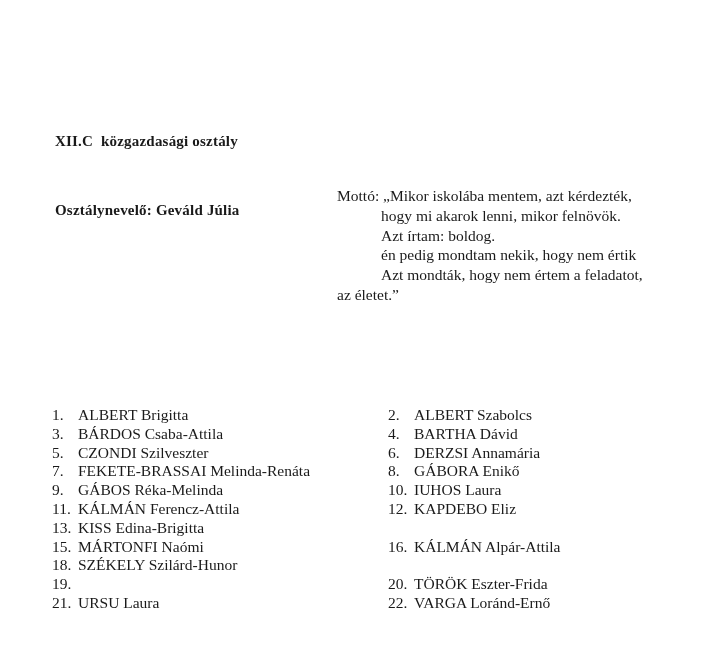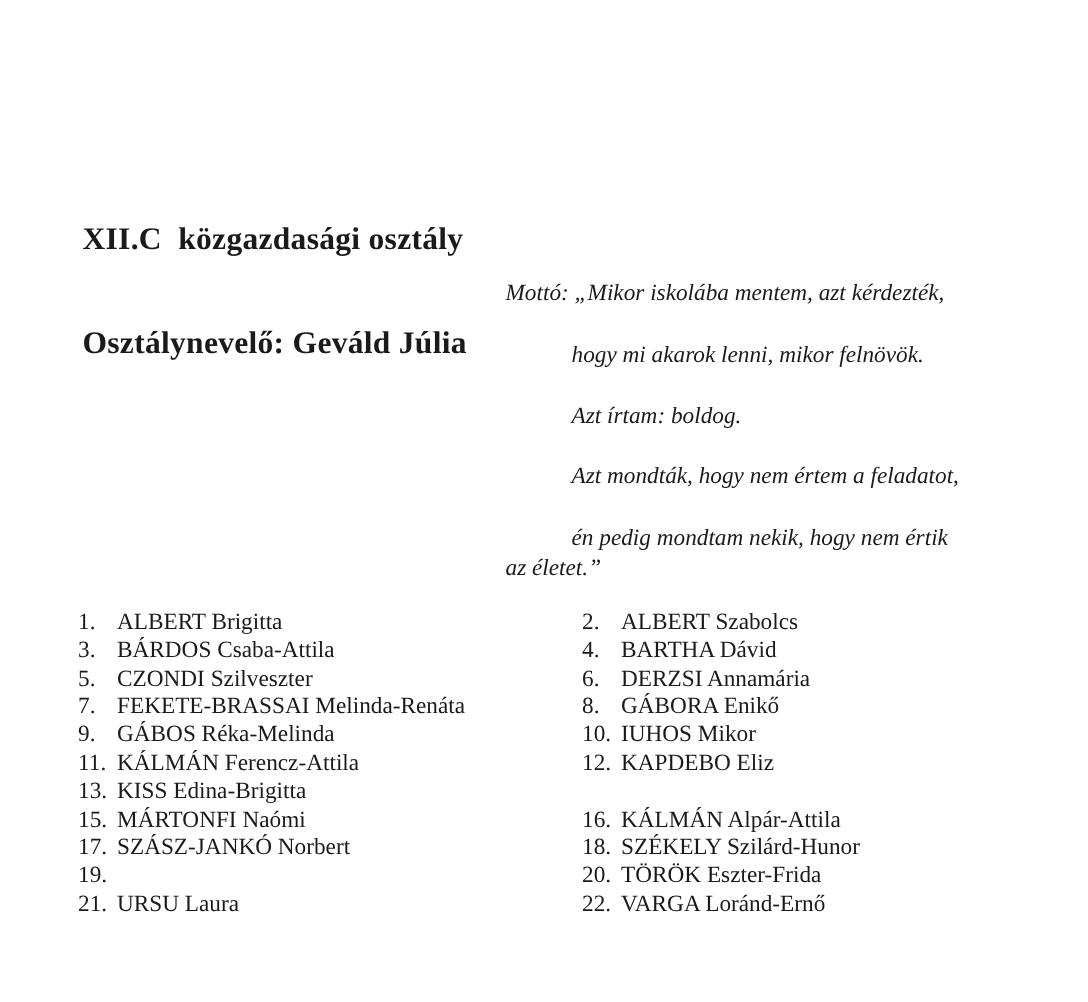--- a/index.html
+++ b/index.html
@@ -7,37 +7,36 @@
     width: 725px; height: 668px;
     font-family: "Liberation Serif", "DejaVu Serif", serif;
   }
   .page {
     position: relative;
     width: 725px; height: 668px;
     overflow: hidden;
   }
   .title-block {
     position: absolute;
-    left: 55px; top: 102px;
+    left: 55px; top: 84px;
     font-weight: bold;
-    font-size: 21px;
+    font-size: 15px;
     line-height: 23px;
     letter-spacing: 0.2px;
     white-space: pre;
   }
   .motto-block {
     position: absolute;
     left: 337px; top: 186px;
     width: 325px;
     font-size: 15.5px;
     line-height: 19.8px;
-    font-style: italic;
   }
   .motto-line { white-space: pre; }
-  .motto-line.indent { margin-left: 44px; margin-top: 21px; }
+  .motto-line.indent { margin-left: 44px; }
   .motto-line.last { text-align: left; margin-left: 0; }
   .list-block {
     position: absolute;
     left: 52px; top: 406px;
     width: 625px;
     font-size: 15.5px;
   }
   .list-row {
     display: flex;
     line-height: 18.8px;
@@ -60,22 +59,22 @@
 
   <div class="title-block">
     <div>XII.C  közgazdasági osztály</div>
     <div>Osztálynevelő: Geváld Júlia</div>
   </div>
 
   <div class="motto-block">
     <div class="motto-line"><span>Mottó: </span><span>„Mikor iskolába mentem, azt kérdezték,</span></div>
     <div class="motto-line indent">hogy mi akarok lenni, mikor felnövök.</div>
     <div class="motto-line indent">Azt írtam: boldog.</div>
+    <div class="motto-line indent">én pedig mondtam nekik, hogy nem értik</div>
     <div class="motto-line indent">Azt mondták, hogy nem értem a feladatot,</div>
-    <div class="motto-line indent">én pedig mondtam nekik, hogy nem értik</div>
     <div class="motto-line last">az életet.”</div>
   </div>
 
   <div class="list-block">
     <div class="list-row">
       <div class="cell left"><span class="num">1.</span><span>ALBERT Brigitta</span></div>
       <div class="cell right"><span class="num">2.</span><span>ALBERT Szabolcs</span></div>
     </div>
     <div class="list-row">
       <div class="cell left"><span class="num">3.</span><span>BÁRDOS Csaba-Attila</span></div>
@@ -84,35 +83,34 @@
     <div class="list-row">
       <div class="cell left"><span class="num">5.</span><span>CZONDI Szilveszter</span></div>
       <div class="cell right"><span class="num">6.</span><span>DERZSI Annamária</span></div>
     </div>
     <div class="list-row">
       <div class="cell left"><span class="num">7.</span><span>FEKETE-BRASSAI Melinda-Renáta</span></div>
       <div class="cell right"><span class="num">8.</span><span>GÁBORA Enikő</span></div>
     </div>
     <div class="list-row">
       <div class="cell left"><span class="num">9.</span><span>GÁBOS Réka-Melinda</span></div>
-      <div class="cell right"><span class="num">10.</span><span>IUHOS Mikor</span></div>
+      <div class="cell right"><span class="num">10.</span><span>IUHOS Laura</span></div>
     </div>
     <div class="list-row">
       <div class="cell left"><span class="num">11.</span><span>KÁLMÁN Ferencz-Attila</span></div>
       <div class="cell right"><span class="num">12.</span><span>KAPDEBO Eliz</span></div>
     </div>
     <div class="list-row">
       <div class="cell left"><span class="num">13.</span><span>KISS Edina-Brigitta</span></div>
     </div>
     <div class="list-row">
       <div class="cell left"><span class="num">15.</span><span>MÁRTONFI Naómi</span></div>
       <div class="cell right"><span class="num">16.</span><span>KÁLMÁN Alpár-Attila</span></div>
     </div>
     <div class="list-row">
-      <div class="cell left"><span class="num">17.</span><span>SZÁSZ-JANKÓ Norbert</span></div>
       <div class="cell right"><span class="num">18.</span><span>SZÉKELY Szilárd-Hunor</span></div>
     </div>
     <div class="list-row">
       <div class="cell left"><span class="num">19.</span></div>
       <div class="cell right"><span class="num">20.</span><span>TÖRÖK Eszter-Frida</span></div>
     </div>
     <div class="list-row">
       <div class="cell left"><span class="num">21.</span><span>URSU Laura</span></div>
       <div class="cell right"><span class="num">22.</span><span>VARGA Loránd-Ernő</span></div>
     </div>

